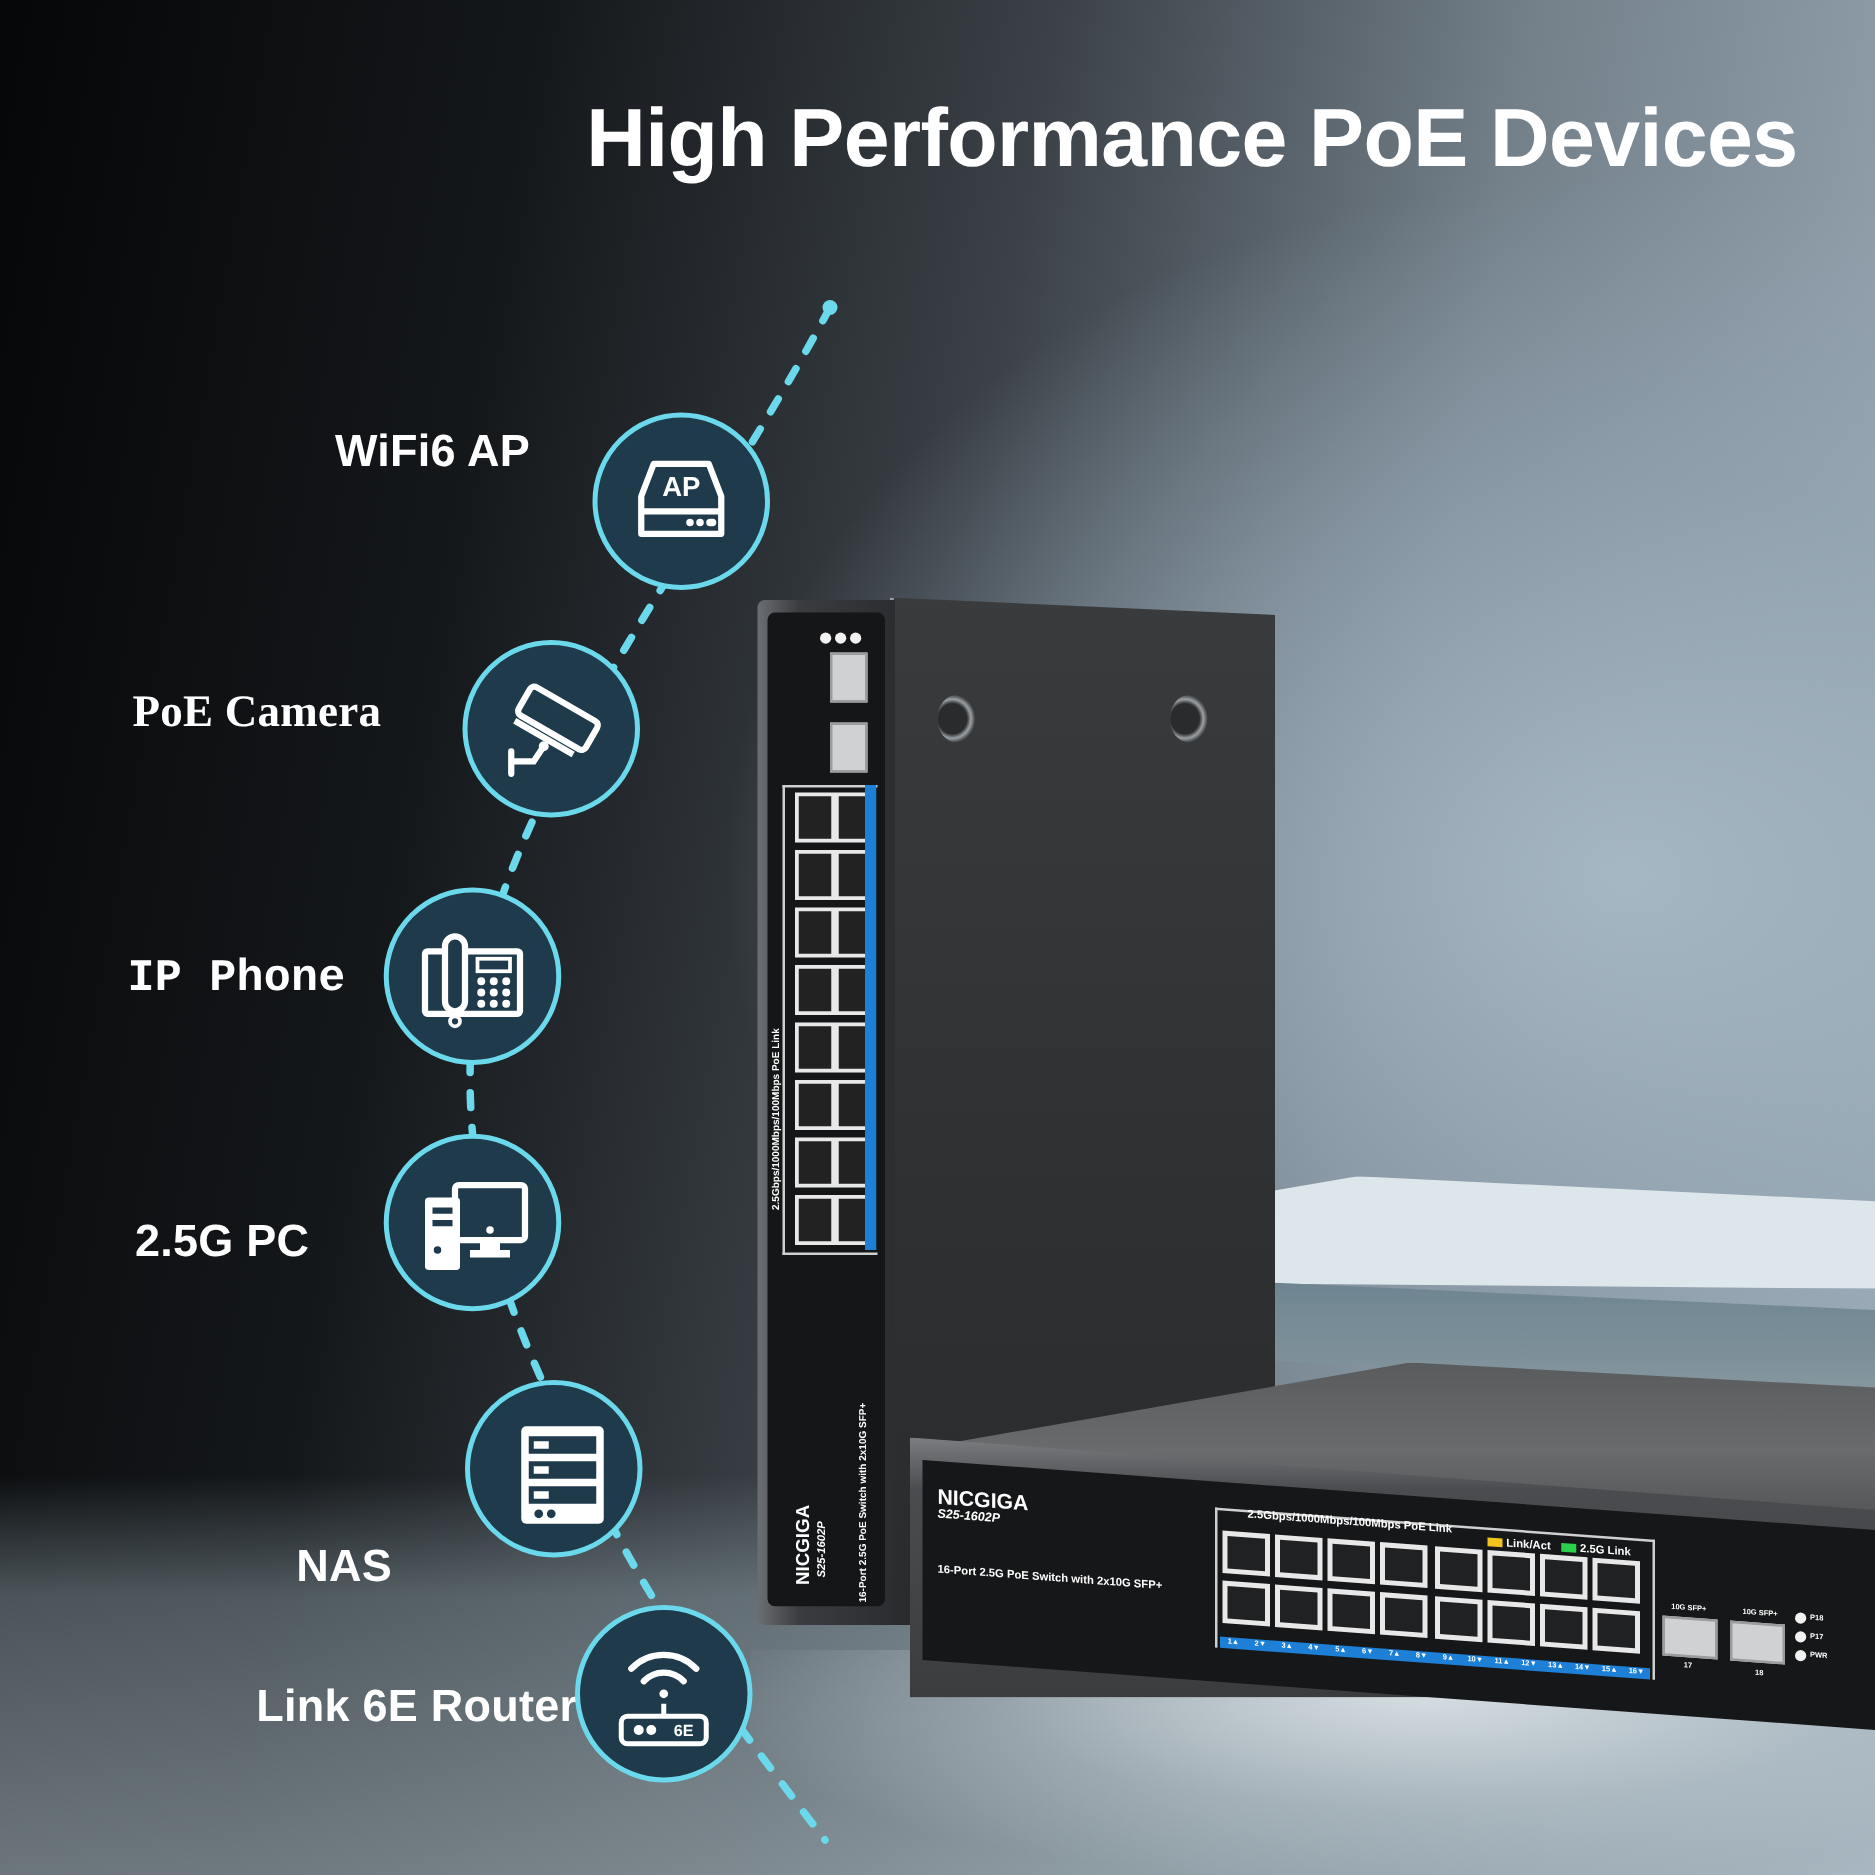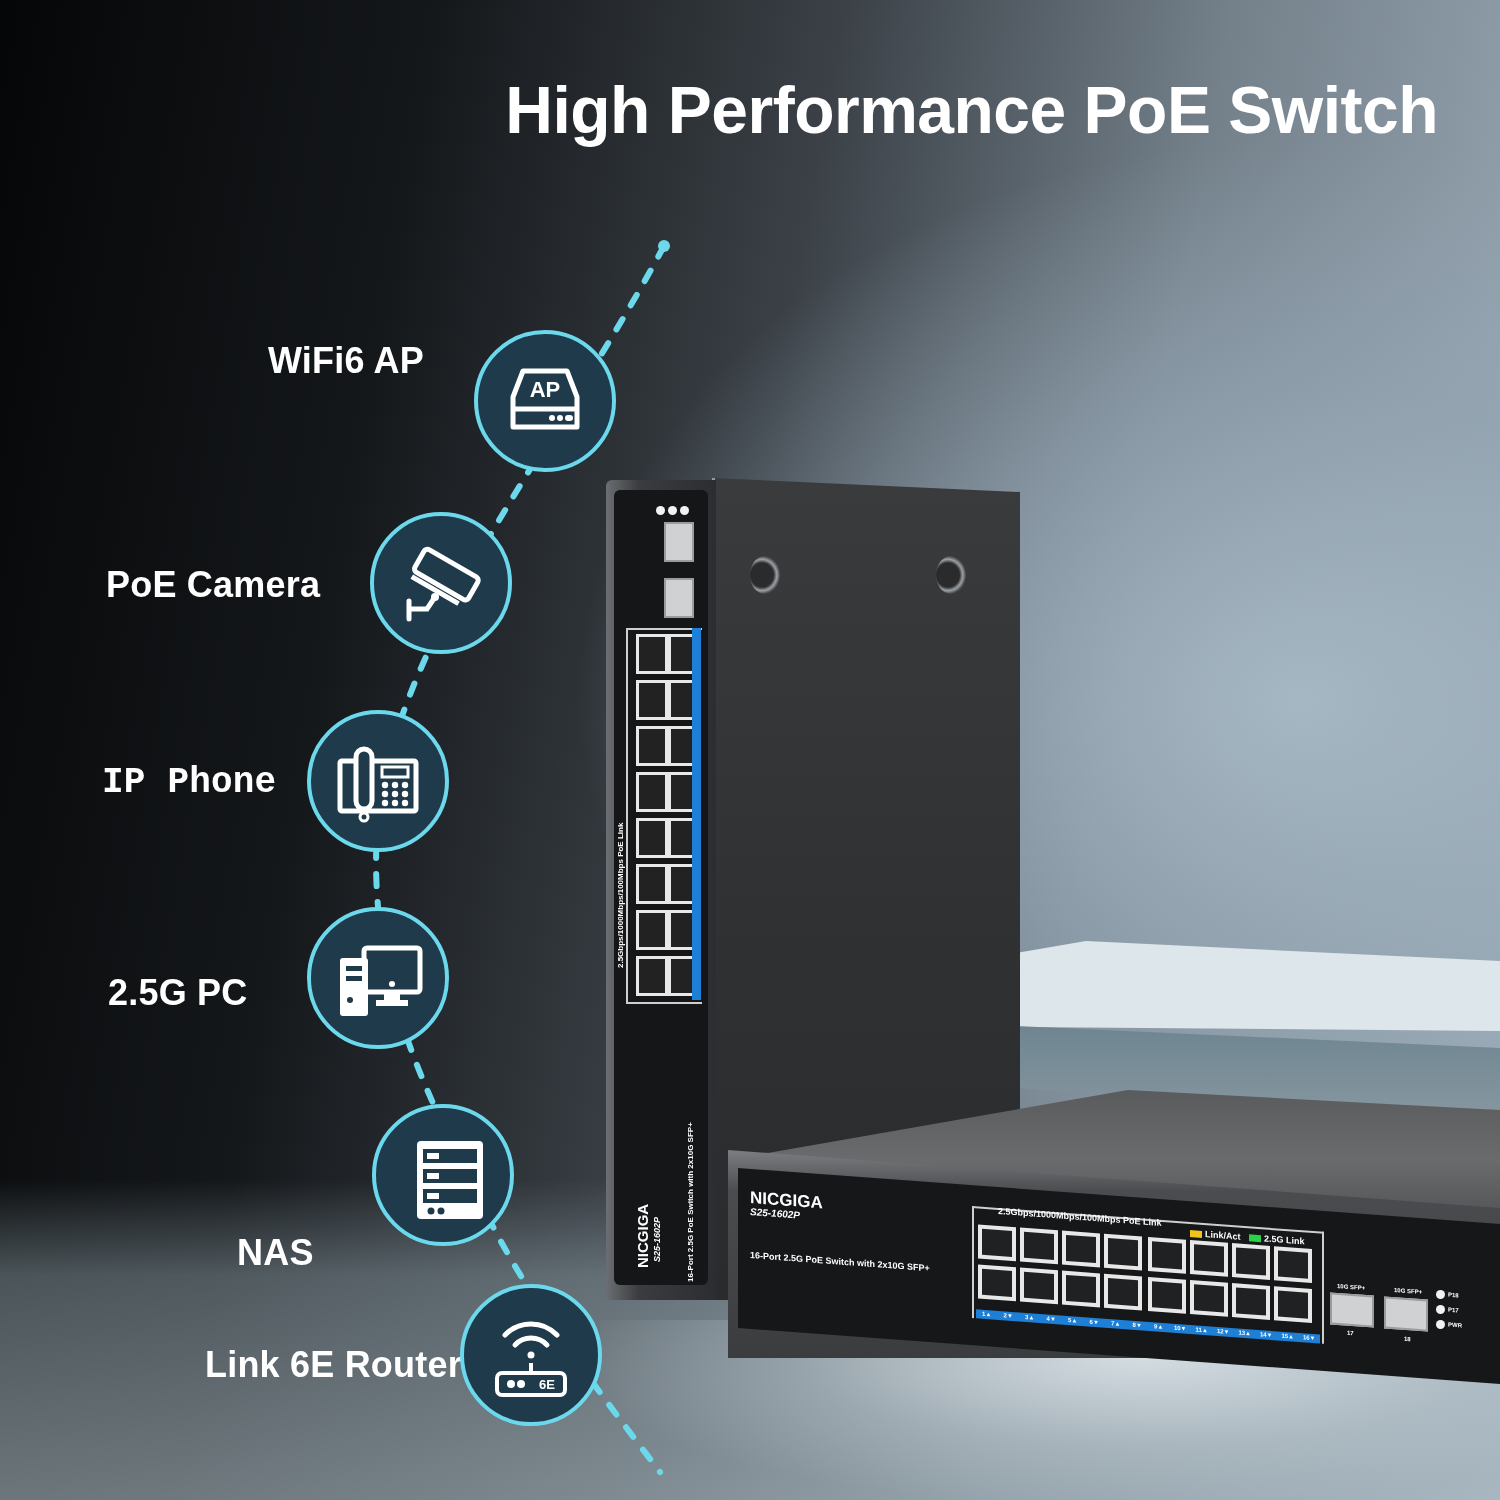--- a/index.html
+++ b/index.html
@@ -75,41 +75,41 @@
 </head>
 <body>
 
 <div class="bg"></div>
 <div class="floor"></div>
 <div class="shelf-top"></div>
 <div class="shelf-front"></div>
 <div class="floor-glow"></div>
 
 <div class="headline">
-  <div>High Performance PoE Switch</div>
+  <div>High Performance PoE Devices</div>
 </div>
 
 <svg class="connector" viewBox="0 0 1500 1500">
   <path d="M664 246 C 560 440, 410 620, 380 800 C 360 960, 420 1080, 470 1180 C 520 1290, 590 1380, 660 1472" fill="none" stroke="#6bd8ec" stroke-width="6" stroke-linecap="round" stroke-dasharray="12 16"></path>
   <circle cx="664" cy="246" r="6" fill="#6bd8ec"></circle>
 </svg>
 
 <div class="label" style="left:268px; top:340px;">WiFi6 AP</div>
 <div class="node" style="left:474px; top:330px;">
   <svg viewBox="0 0 96 96">
     <path d="M26 18 H70 L80 44 V74 H16 V44 Z" fill="none" stroke="#fff" stroke-width="5" stroke-linejoin="round"></path>
     <line x1="16" y1="56" x2="80" y2="56" stroke="#fff" stroke-width="5"></line>
     <text x="48" y="44" text-anchor="middle" fill="#fff" font-family="Liberation Sans, sans-serif" font-weight="700" font-size="22">AP</text>
     <circle cx="55" cy="65" r="3" fill="#fff"></circle>
       <circle cx="63" cy="65" r="3" fill="#fff"></circle>
       <rect x="68" y="62" width="8" height="6" rx="3" fill="#fff"></rect>
   </svg>
 </div>
 
-<div class="label" style="left:106px; top:564px;">PoE Camera</div>
+<div class="label" style="left:106px; top:548px;font-family:Liberation Serif, serif;">PoE Camera</div>
 <div class="node" style="left:370px; top:512px;">
   <svg viewBox="0 0 96 96">
     <g transform="rotate(30 52 40)">
       <rect x="22" y="26" width="62" height="26" rx="4" fill="none" stroke="#fff" stroke-width="5"></rect>
       <line x1="24" y1="58" x2="78" y2="58" stroke="#fff" stroke-width="5"></line>
     </g>
     <path d="M16 66 V84 M16 74 H34 L42 62" fill="none" stroke="#fff" stroke-width="5" stroke-linecap="round"></path>
     <circle cx="42" cy="62" r="4" fill="#fff"></circle>
   </svg>
 </div>

